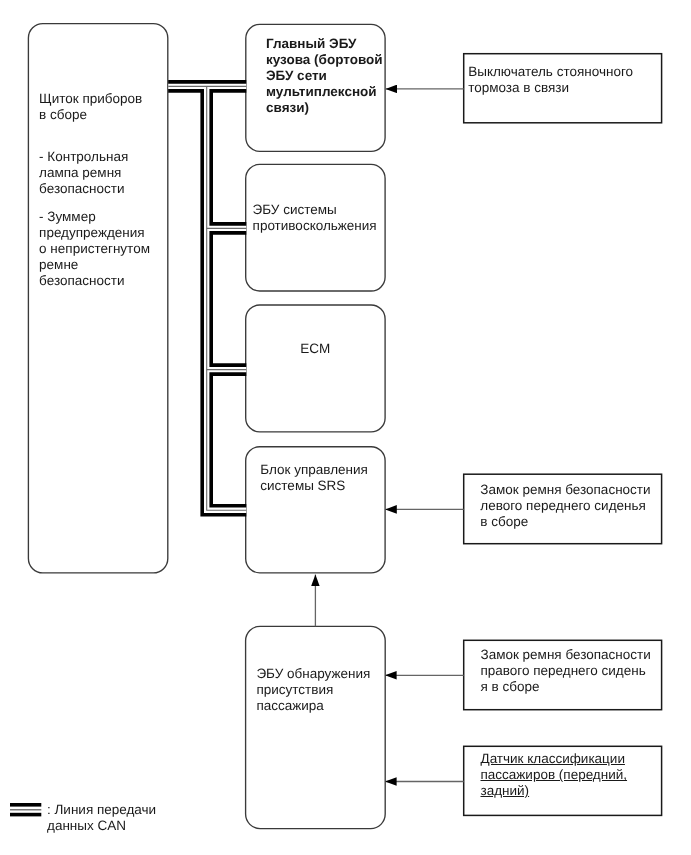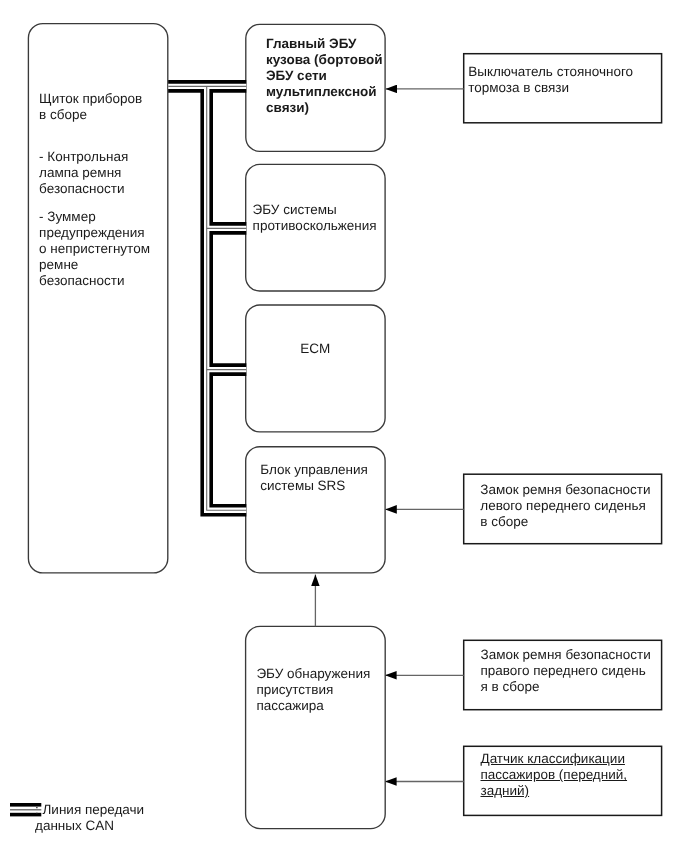--- a/index.html
+++ b/index.html
@@ -106,16 +106,16 @@
   <div class="nodetext" style="left:480.3px; top:481.6px; width:180px;">Замок ремня безопасности
 левого переднего сиденья
 в сборе</div>
   <div class="nodetext" style="left:480.5px; top:647.4px; width:185px;">Замок ремня безопасности
 правого переднего сидень
 я в сборе</div>
   <div class="nodetext" style="left:480.5px; top:751.4px; width:180px;text-decoration:underline;">Датчик классификации
 пассажиров (передний,
 задний)</div>
 
-  <div class="nodetext" style="left:35px; top:801.5px; width:190px;">: Линия передачи
+  <div class="nodetext" style="left:47px; top:801.5px; width:190px;">: Линия передачи
 данных CAN</div>
 
 </div>
 
 </body></html>

